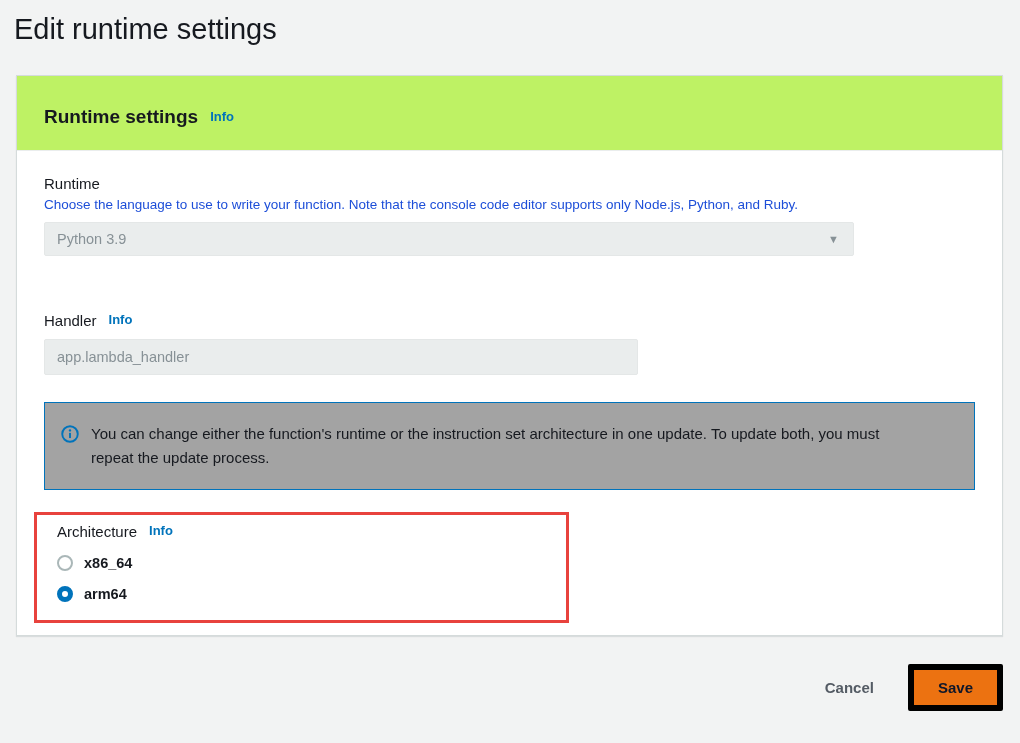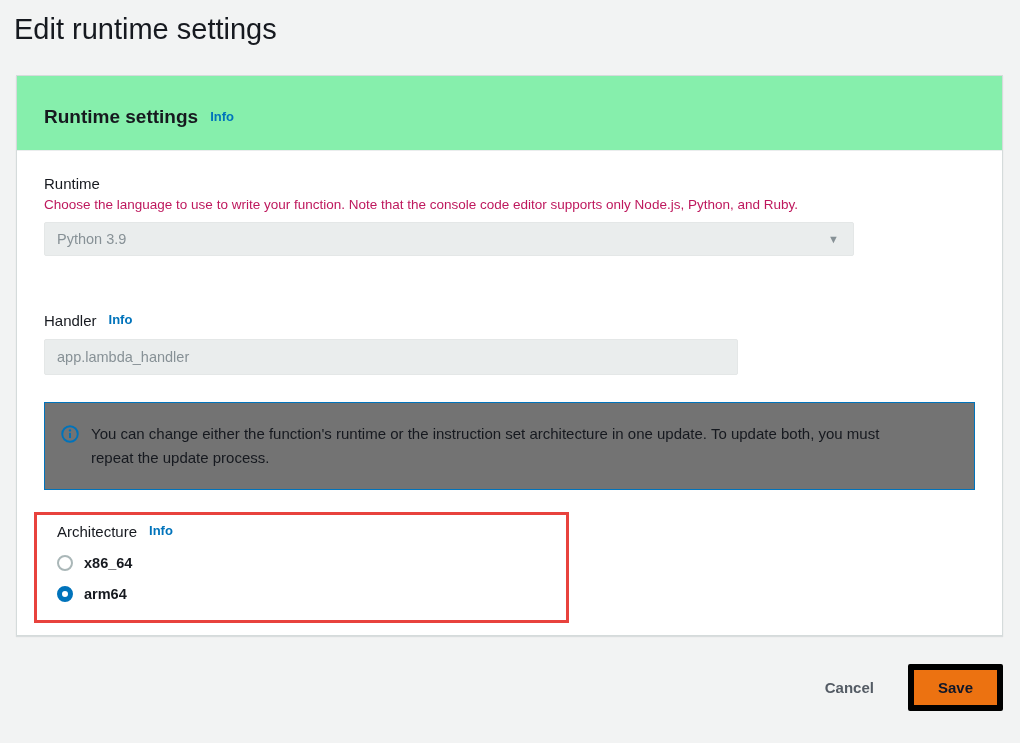--- a/index.html
+++ b/index.html
@@ -17,21 +17,21 @@
     margin: 9px 0 0 14px;
     line-height: 40px;
   }
   .panel {
     background: #ffffff;
     border: 1px solid #d5dbdb;
     box-shadow: 0 1px 1px 0 rgba(0,28,36,0.1);
     margin: 26px 17px 0 16px;
   }
   .panel-header {
-    background: #86efac;
+    background: #bef264;
     border-bottom: 1px solid #eaeded;
     padding: 30px 27px 22px 27px;
   }
   .panel-title {
     display: inline;
     font-size: 19px;
     font-weight: 700;
     color: #16191f;
   }
   .info-link {
@@ -45,21 +45,21 @@
     cursor: pointer;
   }
   .panel-body { padding: 23px 27px 12px 27px; }
   .field-label {
     font-size: 15px;
     color: #16191f;
     line-height: 20px;
   }
   .field-desc {
     font-size: 13.5px;
-    color: #be185d;
+    color: #1d4ed8;
     line-height: 18px;
     margin-top: 2px;
   }
   .select-control {
     margin-top: 8px;
     width: 810px;
     height: 34px;
     background: #eaeded;
     border: 1px solid #e4e7e7;
     border-radius: 2px;
@@ -73,35 +73,35 @@
   }
   .chevron {
     font-size: 11px;
     color: #879196;
     line-height: 1;
   }
   .handler-block { margin-top: 55px; }
   .text-control {
     display: block;
     margin-top: 8px;
-    width: 694px;
+    width: 594px;
     height: 36px;
     background: #eaeded;
     border: 1px solid #e4e7e7;
     border-radius: 2px;
     padding: 0 12px;
     color: #879196;
     font-size: 14.5px;
     font-family: "Liberation Sans", "DejaVu Sans", sans-serif;
     outline: none;
   }
   .alert {
     margin-top: 27px;
     border: 1px solid #0073bb;
-    background: #737373;
+    background: #a3a3a3;
     border-radius: 0;
     padding: 19px 16px;
     display: flex;
     align-items: flex-start;
     gap: 12px;
   }
   .alert-icon { flex: 0 0 auto; margin-top: 3px; }
   .alert-text {
     font-size: 15px;
     color: #16191f;

